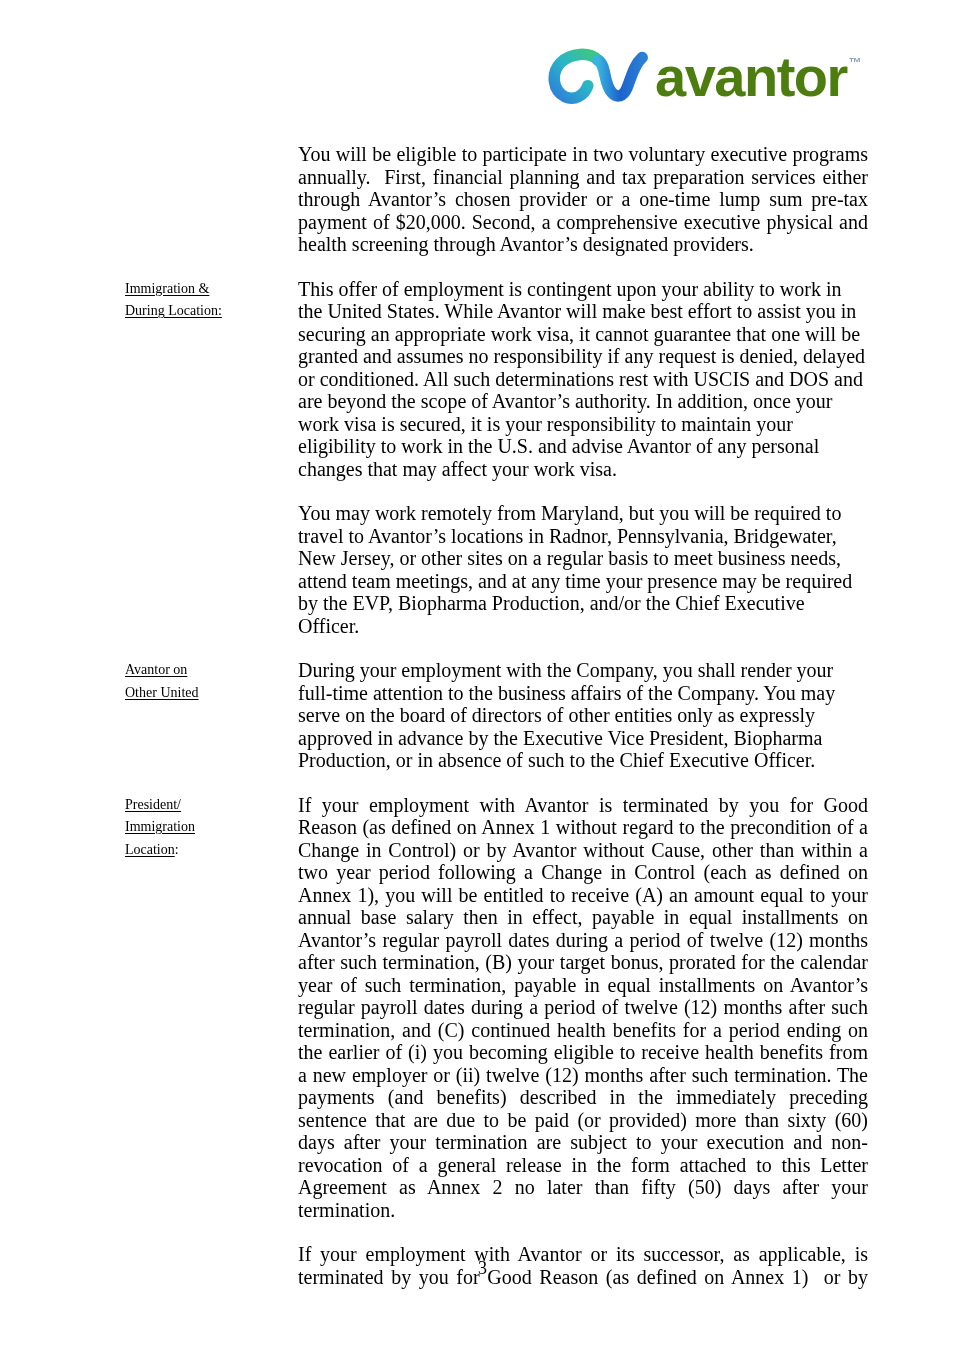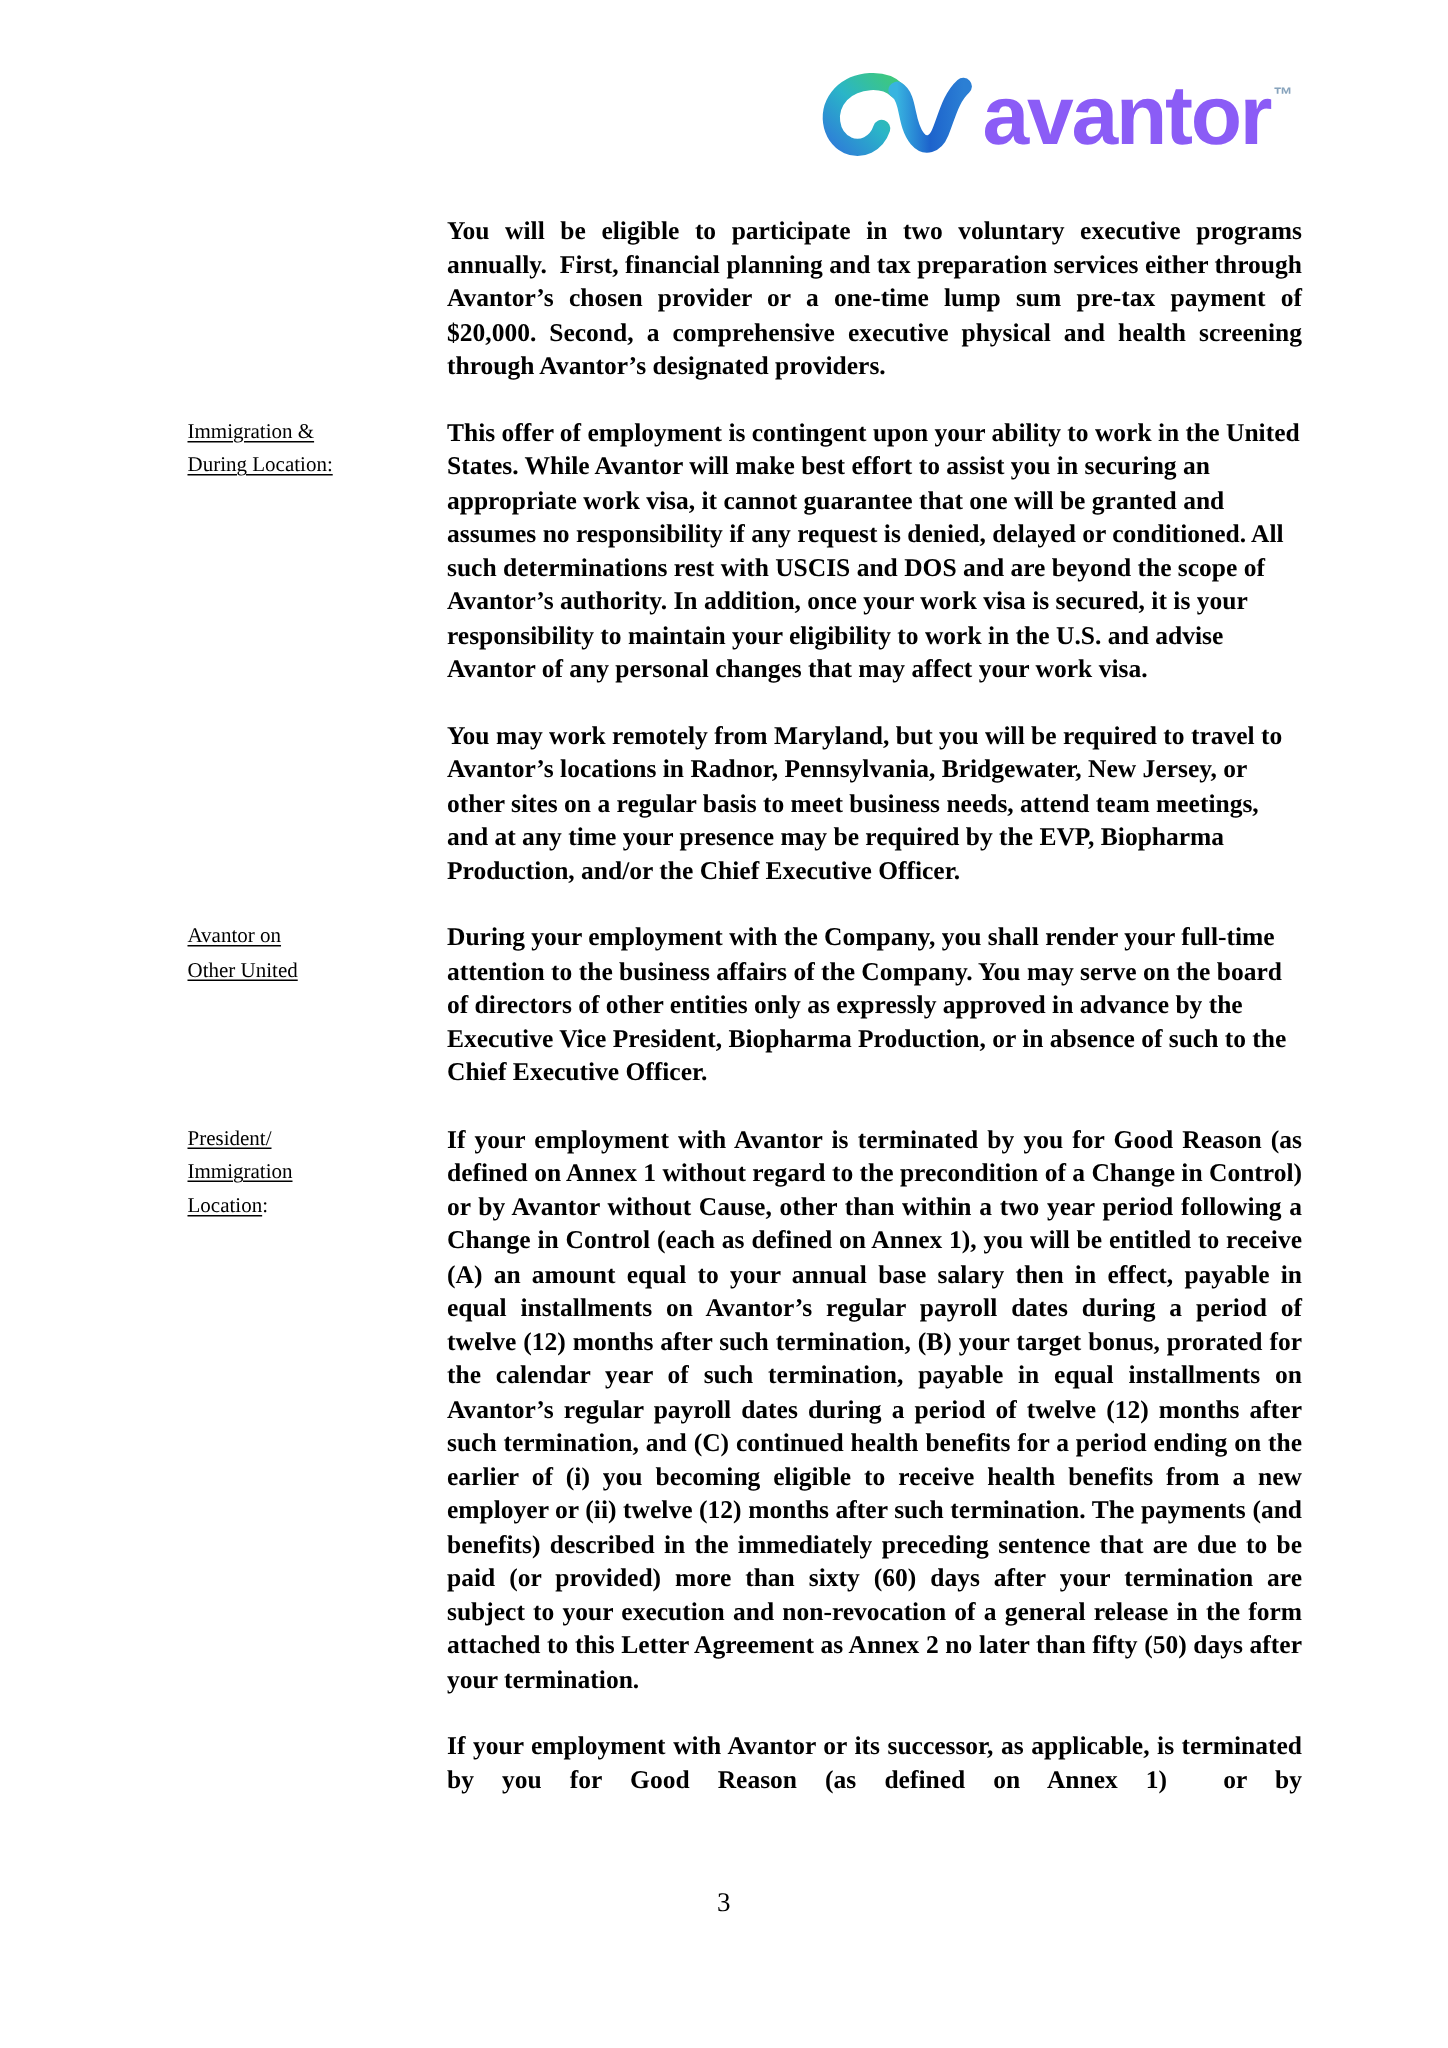--- a/index.html
+++ b/index.html
@@ -20,21 +20,21 @@
     align-items: flex-start;
   }
   .logo-mark { width: 102px; height: 64px; flex: 0 0 auto; }
   .wordmark {
     font-family: "Liberation Sans", "DejaVu Sans", sans-serif;
     font-weight: 700;
     font-size: 56px;
     line-height: 62px;
     letter-spacing: -1.5px;
     margin-left: 6px;
-    color: #8b5cf6;
+    color: #4d7c0f;
   }
   .tm {
     font-family: "Liberation Sans", "DejaVu Sans", sans-serif;
     font-weight: 700;
     font-size: 13px;
     margin-top: 9px;
     margin-left: 2px;
     color: #87a3bc;
   }
   .doc {
@@ -47,25 +47,24 @@
   .label {
     flex: 0 0 173px;
     width: 173px;
     font-size: 14px;
     line-height: 22.5px;
   }
   .label-line { display: block; }
   .u { text-decoration: underline; text-underline-offset: 2px; text-decoration-thickness: 1px; }
   .body-col { flex: 1 1 auto; width: 570px; max-width: 570px; }
   .para {
-    font-size: 17px;
+    font-size: 20px;
     line-height: 22.5px;
     margin: 0 0 22px 0;
     hyphens: none;
-    font-weight: bold;
   }
   .jt { text-align: justify; text-justify: inter-word; }
   .jt-all { text-align: justify; text-align-last: justify; }
   .page-footer {
     position: absolute;
     top: 1257px;
     left: 0;
     width: 965px;
     text-align: center;
     font-size: 18px;

